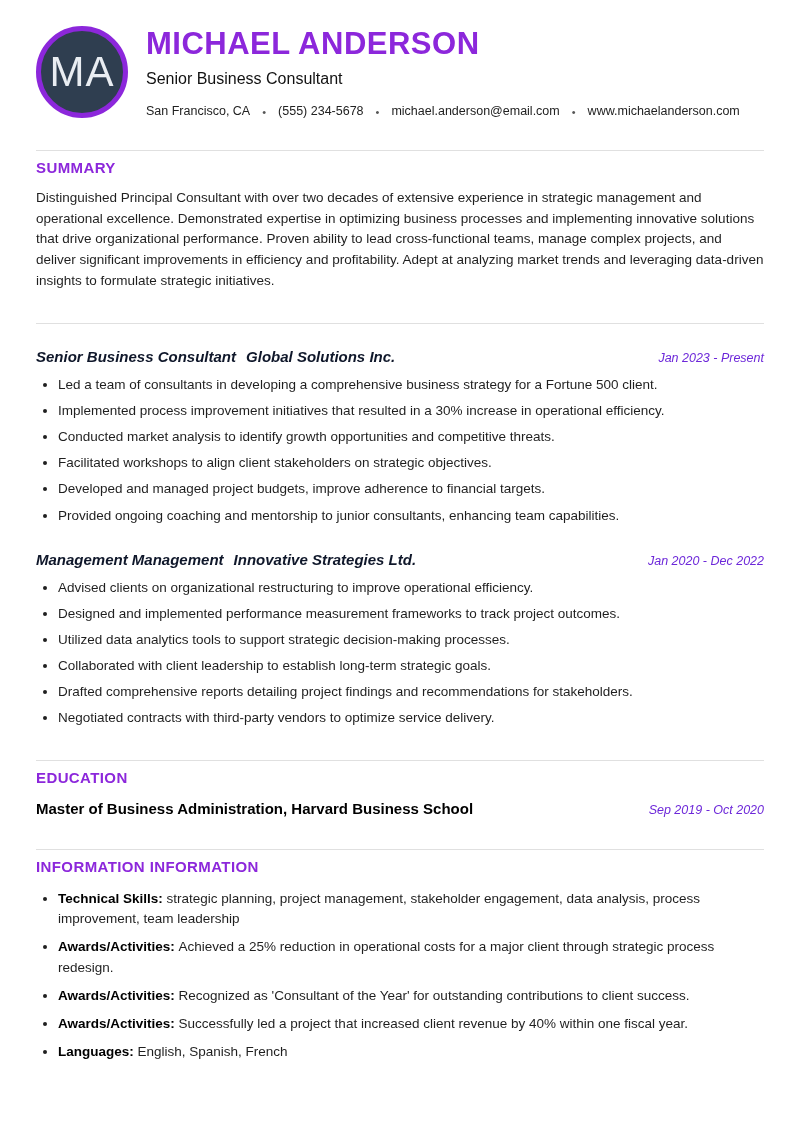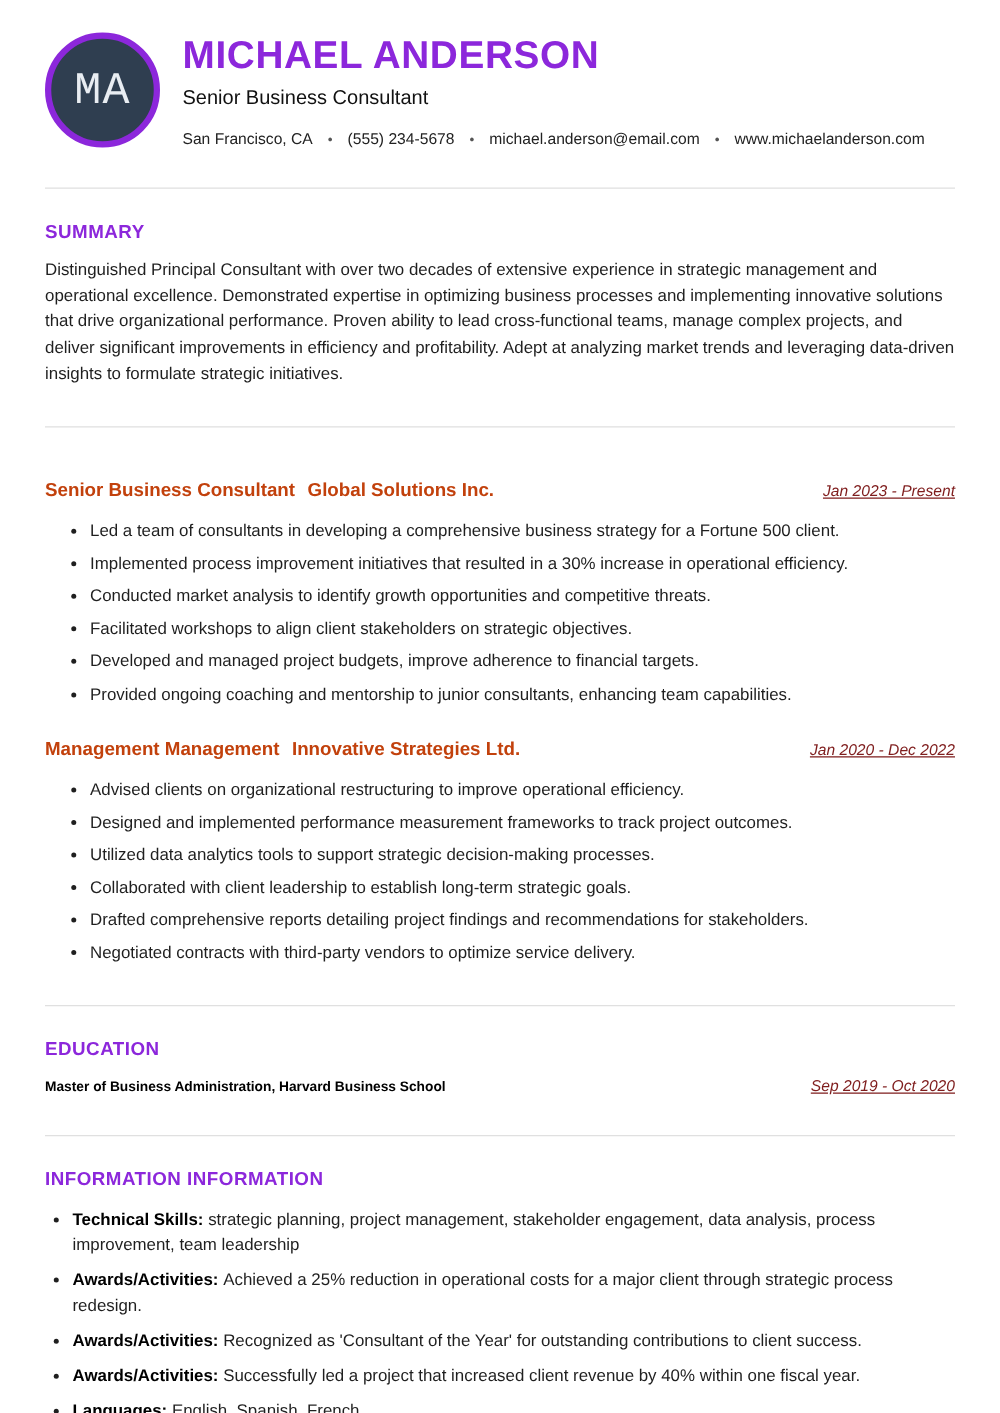--- a/index.html
+++ b/index.html
@@ -26,24 +26,23 @@
     flex: 0 0 auto;
     width: 92px;
     height: 92px;
     border-radius: 50%;
     background: var(--avatar-bg, #2f3e50);
     border: 5px solid var(--accent, #8c27db);
     display: flex;
     align-items: center;
     justify-content: center;
     color: var(--avatar-text, #e9edf2);
-    font-size: 36px;
+    font-size: 42px;
     letter-spacing: 1px;
     margin-right: 18px;
-    font-family: Liberation Mono, monospace;
   }
   .header-text { flex: 1 1 auto; }
   .name {
     color: var(--accent, #8c27db);
     font-size: 31px;
     font-weight: bold;
     letter-spacing: 0.5px;
     margin-bottom: 8px;
   }
   .job-title-header {
@@ -61,21 +60,21 @@
   .contact-line .sep {
     color: #555555;
     margin: 0 12px;
     font-size: 11px;
   }
 
   
   .section {
     border-top: 1px solid #e0e0e0;
     margin-top: 32px;
-    padding-top: 26px;
+    padding-top: 8px;
   }
   .section-heading {
     color: var(--accent, #8c27db);
     font-size: 15px;
     font-weight: bold;
     letter-spacing: 0.4px;
     margin-bottom: 12px;
   }
   .summary-text {
     font-size: 13.5px;
@@ -85,50 +84,49 @@
 
   
   .job { margin-top: 16px; margin-bottom: 26px; }
   .job:last-child { margin-bottom: 8px; }
   .job-header {
     display: flex;
     justify-content: space-between;
     align-items: baseline;
     margin-bottom: 10px;
   }
-  .job-title-line { font-size: 15px; font-weight: bold; color: #c2410c; }
+  .job-title-line { font-size: 15px; font-weight: bold; color: #0f172a; font-style: italic; }
   .job-company { margin-left: 10px; }
   .job-dates, .edu-dates {
     font-size: 12.5px;
     font-style: italic;
-    color: #7f1d1d;
+    color: #6d28d9;
     white-space: nowrap;
-    text-decoration: underline;
   }
   ul.bullets {
     list-style: disc;
     padding-left: 22px;
-    margin: 14px;
+    margin: 0;
   }
   ul.bullets li {
     font-size: 13.5px;
     line-height: 1.45;
     color: #1f1f1f;
     margin-bottom: 6.5px;
   }
 
   
   .edu-row {
     display: flex;
     justify-content: space-between;
     align-items: baseline;
     margin-top: 14px;
     margin-bottom: 10px;
   }
-  .edu-degree { font-size: 11px; font-weight: bold; color: #000000; }
+  .edu-degree { font-size: 15px; font-weight: bold; color: #000000; }
 
   
   ul.info-list {
     list-style: disc;
     padding-left: 22px;
     margin-top: 14px;
   }
   ul.info-list li {
     font-size: 13.5px;
     line-height: 1.5;

